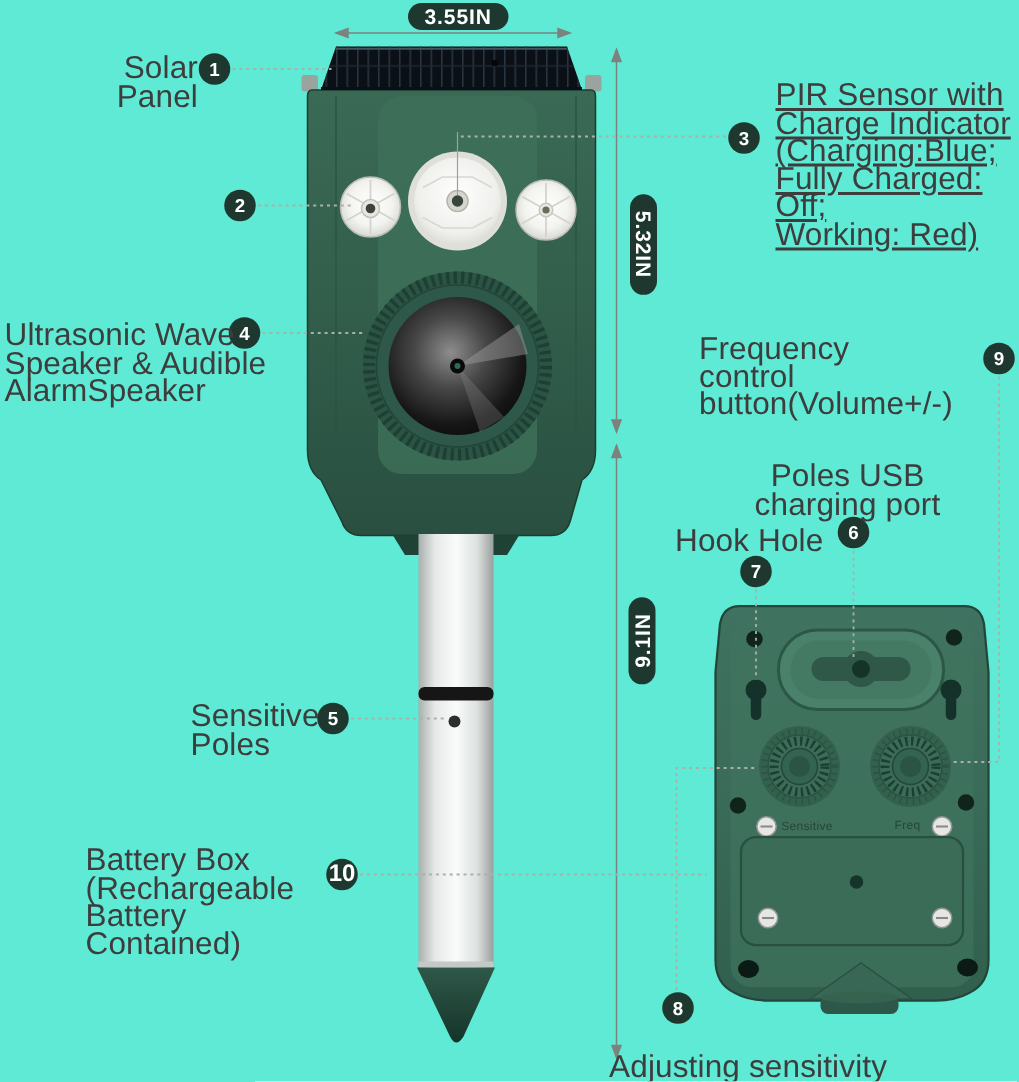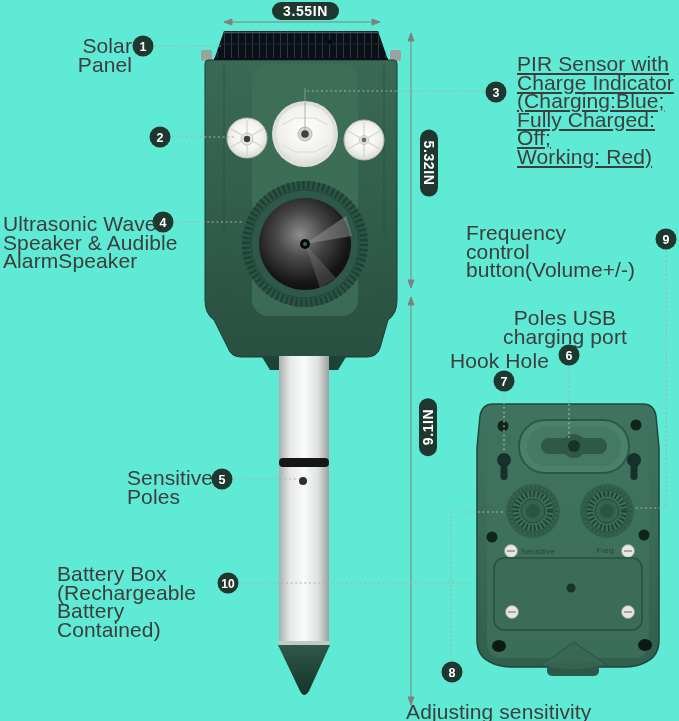--- a/index.html
+++ b/index.html
@@ -4,21 +4,21 @@
 <style>
   html,body{margin:0;padding:0;background:#fff;}
   #canvas{position:relative;width:679px;height:721px;background:#5eead4;overflow:hidden;
           font-family:"Liberation Sans",sans-serif;}
   svg{position:absolute;left:0;top:0;}
   .lbl{position:absolute;font-size:21px;line-height:18.5px;color:#3d3d3d;
        white-space:pre-line;letter-spacing:.1px;}
   .badge{position:absolute;width:21px;height:21px;border-radius:50%;background:#1e3830;
          color:#fff;font-weight:bold;font-size:12.5px;display:flex;align-items:center;
          justify-content:center;transform:translate(-50%,-50%);}
-  .badge.small{font-size:12px;}
+  .badge.small{font-size:16px;}
   .pill{position:absolute;background:#1e3830;color:#fff;font-weight:bold;font-size:14px;
         line-height:14px;padding:2px 11px;border-radius:10px;letter-spacing:.6px;
         white-space:nowrap;}
   .pill.rot-cw{transform:translate(-50%,-50%) rotate(90deg);}
   .pill.rot-ccw{transform:translate(-50%,-50%) rotate(-90deg);}
   .backlbl{position:absolute;font-size:8px;color:#1b352b;opacity:.75;
            transform:translate(-50%,-50%);letter-spacing:.2px;}
 </style>
 </head>
 <body>

